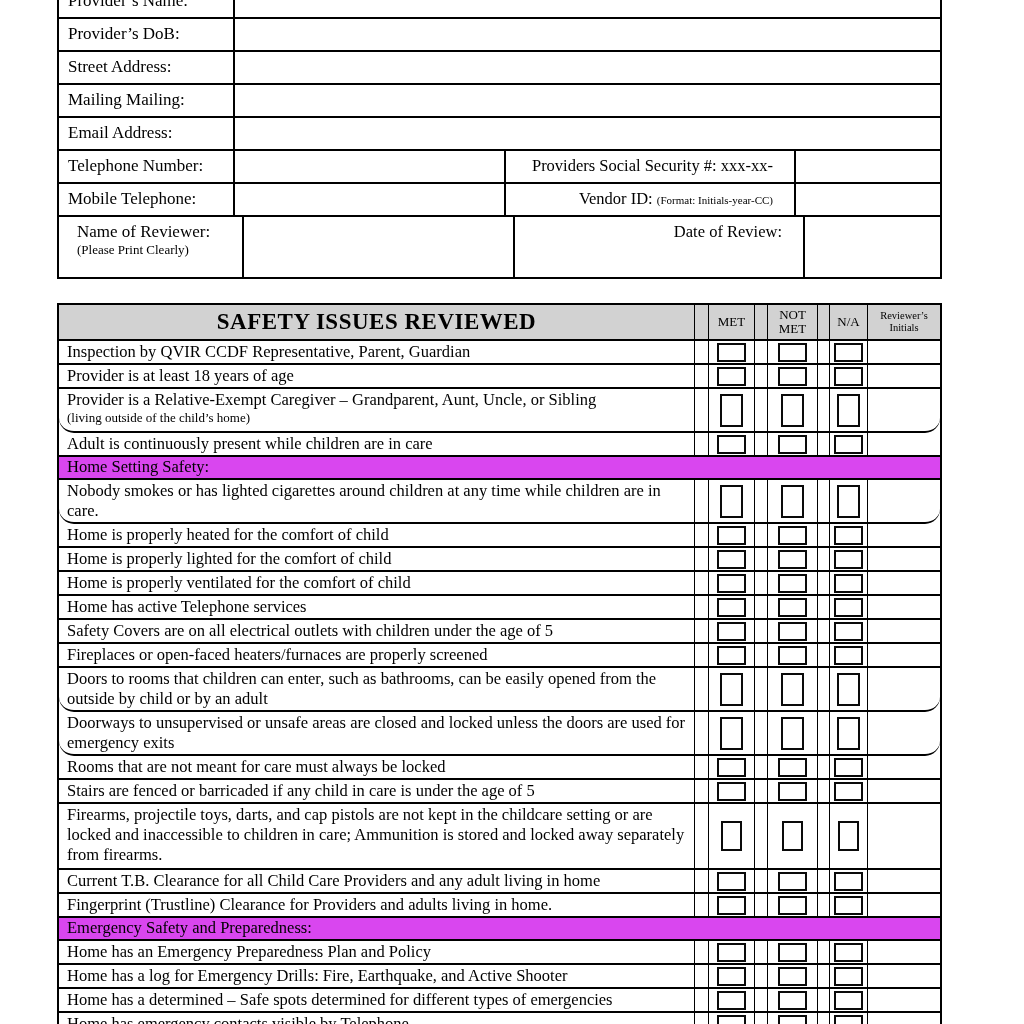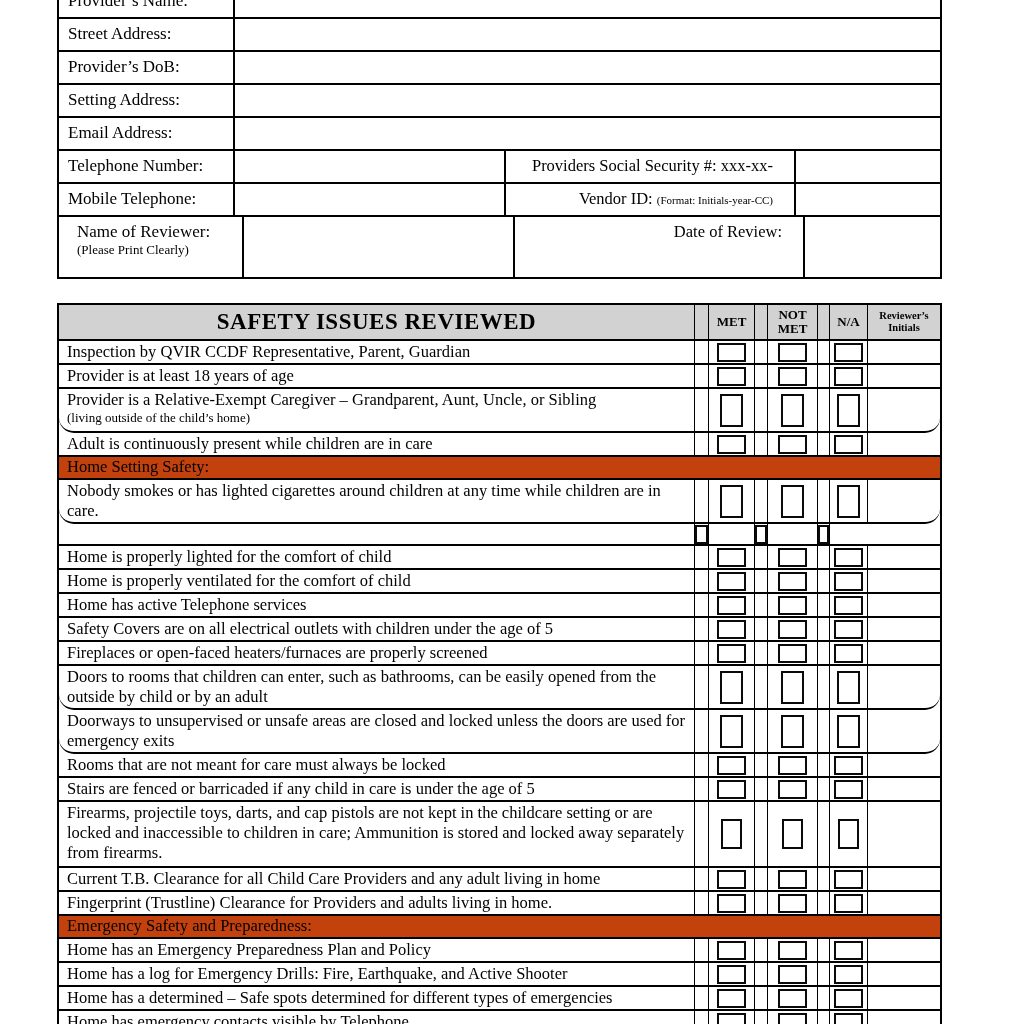--- a/index.html
+++ b/index.html
@@ -22,56 +22,56 @@
 
   
   #checklist-table { position: absolute; left: 57px; top: 303px; width: 885px; border: 2px solid #000; border-bottom: none; background: #fff; }
   .crow { display: grid; grid-template-columns: 635px 14px 46px 13px 50px 12px 38px 73px; border-bottom: 2px solid #000; }
   .ccell { border-left: 1.5px solid #000; }
   .ccell:first-child { border-left: none; }
 
   .crow.header { min-height: 36px; background: #d2d2d2; }
   .ctitle { display: flex; align-items: center; justify-content: center; font-size: 23px; font-weight: bold; letter-spacing: 0.5px; }
   .chead { display: flex; align-items: center; justify-content: center; text-align: center;
-           font-size: 13px; font-weight: bold; line-height: 14px; padding: 2px 1px; }
+           font-size: 13px; font-weight: normal; line-height: 14px; padding: 2px 1px; }
   .chead.reviewers { font-size: 10.5px; line-height: 12px; }
 
   .crow.item.size1 { min-height: 22px; }
   .crow.item.size2 { min-height: 44px; border-radius: 15px; }
   .crow.item.size3 { min-height: 66px; }
   .ctext { padding: 1px 4px 1px 8px; font-size: 16.5px; line-height: 20px; }
   .cnote { display: block; font-size: 13px; line-height: 16px; }
   .cbcell { display: flex; align-items: center; justify-content: center; overflow: hidden; }
   .cb { background: #fff; border: 2.2px solid #0a0a0a; }
   .size1 .cb { width: 29px; height: 19px; }
   .size2 .cb { width: 23px; height: 33px; }
   .size3 .cb { width: 21px; height: 30px; }
 
-  .crow.section { display: block; background: #c2410c; min-height: 21px; }
+  .crow.section { display: block; background: #d946ef; min-height: 21px; }
   .csection-text { font-size: 16.5px; line-height: 20px; padding: 0 0 1px 8px; }
 </style>
 </head>
 <body>
 
 <div class="page">
   <div id="provider-table">
       <div class="prow simple">
         <div class="pcell">Provider’s Name:</div>
         <div class="pcell"></div>
       </div>
       <div class="prow simple">
+        <div class="pcell">Provider’s DoB:</div>
+        <div class="pcell"></div>
+      </div>
+      <div class="prow simple">
         <div class="pcell">Street Address:</div>
         <div class="pcell"></div>
       </div>
       <div class="prow simple">
-        <div class="pcell">Provider’s DoB:</div>
-        <div class="pcell"></div>
-      </div>
-      <div class="prow simple">
-        <div class="pcell">Setting Address:</div>
+        <div class="pcell">Mailing Mailing:</div>
         <div class="pcell"></div>
       </div>
       <div class="prow simple">
         <div class="pcell">Email Address:</div>
         <div class="pcell"></div>
       </div>
       <div class="prow split">
         <div class="pcell"><span>Telephone Number:</span></div>
         <div class="pcell"></div>
         <div class="pcell pright"><span>Providers Social Security #: xxx-xx-</span></div>
@@ -178,20 +178,21 @@
         <div class="ccell cbcell">
           <div class="cb"></div>
         </div>
         <div class="ccell sep"></div>
         <div class="ccell cbcell">
           <div class="cb"></div>
         </div>
         <div class="ccell creviewer"></div>
       </div>
       <div class="crow item size1">
+        <div class="ccell ctext"><span>Home is properly heated for the comfort of child</span></div>
         <div class="ccell sep"></div>
         <div class="ccell cbcell">
           <div class="cb"></div>
         </div>
         <div class="ccell sep"></div>
         <div class="ccell cbcell">
           <div class="cb"></div>
         </div>
         <div class="ccell sep"></div>
         <div class="ccell cbcell">

